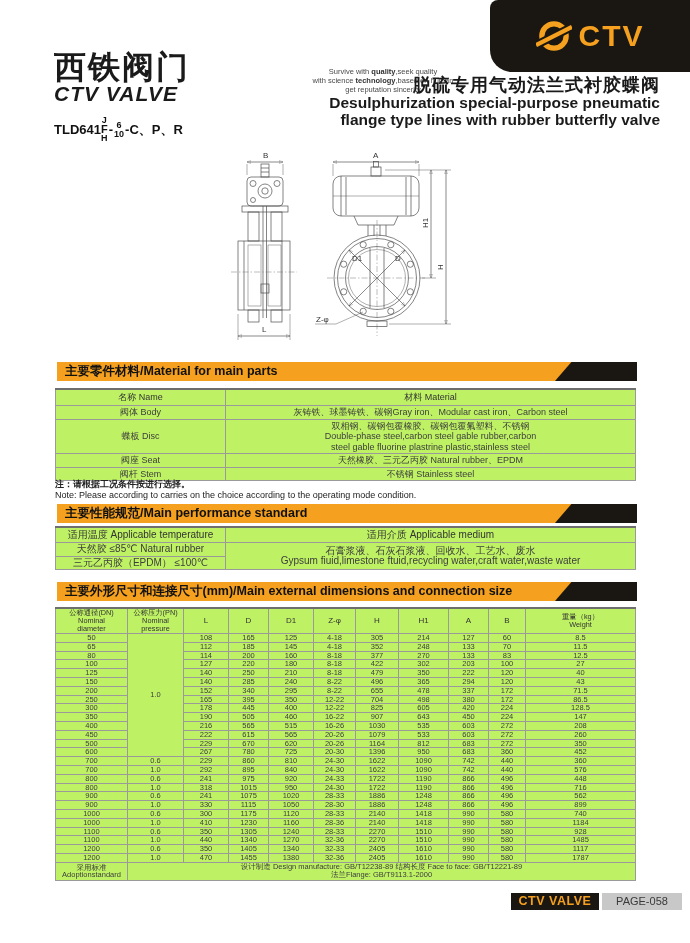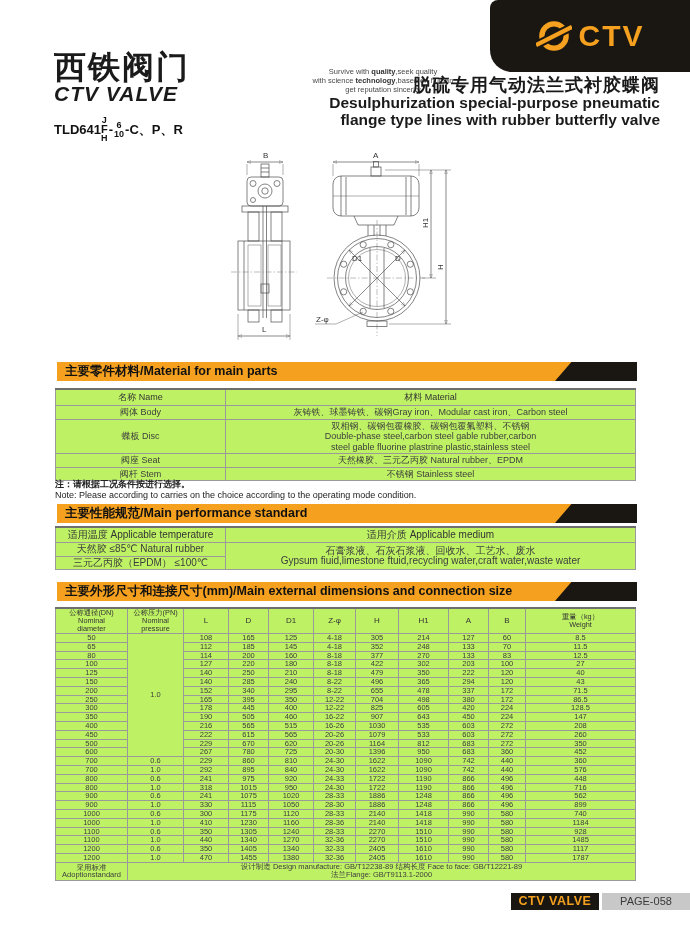--- a/index.html
+++ b/index.html
@@ -62,21 +62,21 @@
   .dim-table{top:607px;font-size:7.5px;line-height:7.8px;}
   .dim-table th{font-size:7.3px;line-height:8px;padding:0 0;}
   .dim-table td{padding:0;height:7.8px;}
   .dim-table .hletter{font-size:8px;}
   .std-cell div{line-height:8.6px;}
 
   
   .footer-brand{position:absolute;top:893px;left:511px;width:88px;height:17px;background:#1a1713;
                 color:#F5A01E;font-size:12.5px;font-weight:900;text-align:center;line-height:17px;
                 letter-spacing:0.5px;}
-  .footer-page{position:absolute;top:893px;left:602px;width:88px;height:17px;background:#c8c8c8;
+  .footer-page{position:absolute;top:893px;left:602px;width:80px;height:17px;background:#c8c8c8;
                color:#3a3a3a;font-size:11px;text-align:center;line-height:17px;}
 
   .note{position:absolute;left:55px;top:479px;font-size:9px;line-height:11px;color:#222;}
   .note .cn{font-weight:700;}
 </style>
 </head>
 <body>
 
 <div class="page">
 

